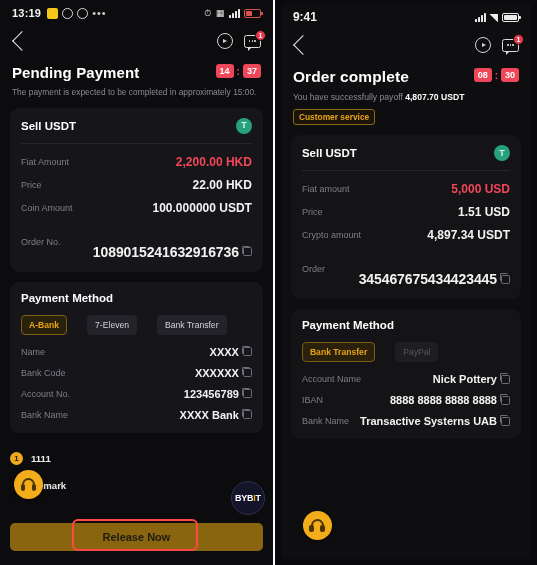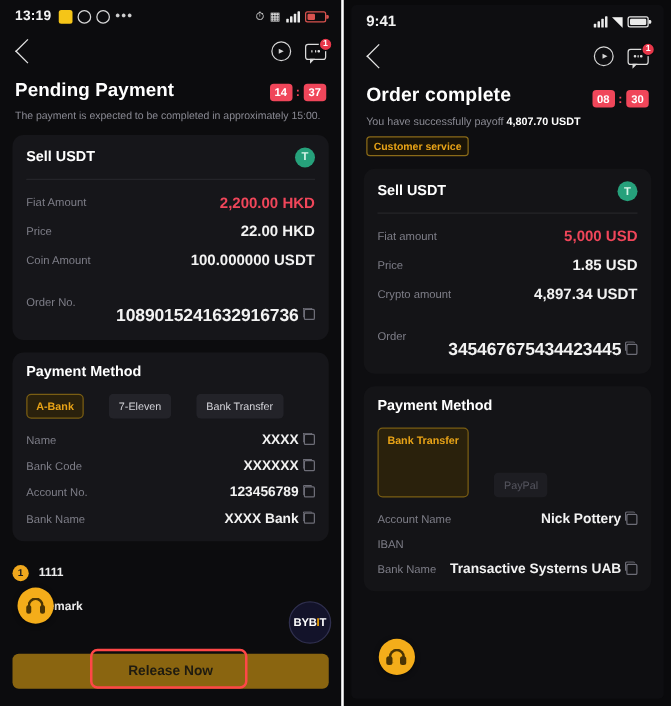--- a/index.html
+++ b/index.html
@@ -110,21 +110,21 @@
     position:absolute; top:-5px; right:-5px;
     min-width: 11px; height: 11px; padding: 0 2px;
     background: #e8374a; border-radius: 50%;
     color:#fff; font-size:7px; font-weight:bold;
     display:flex;align-items:center;justify-content:center;
     border: 1.2px solid #0c0c0e;
   }
 
   
   .page-head { padding: 8px 12px 0 12px; }
-  .head-row { display:flex; align-items:flex-end; justify-content:space-between; }
+  .head-row { display:flex; align-items:flex-start; justify-content:space-between; }
   .page-title { font-size: 15px; font-weight: bold; color:#ffffff; letter-spacing:.1px; }
   .page-title-r { font-size: 15.5px; }
   .timer { display:flex; align-items:center; gap:3px; }
   .timer .seg {
     background:#f0465a; color:#fff; font-size:9px; font-weight:bold;
     padding:2px 4px; border-radius:3px; min-width:16px; text-align:center;
   }
   .timer .colon { color:#f0465a; font-size:10px; font-weight:bold; }
   .page-sub { margin-top: 6px; font-size: 8.4px; color:#8a8a93; line-height:1.3; }
   .page-sub-r { font-size: 8.6px; color:#8a8a93; }
@@ -178,21 +178,21 @@
 
   
   .pm-tabs { display:flex; gap:20px; margin: 11px 0 4px 0; flex-wrap:wrap;}
   .pm-tab {
     font-size: 8.6px; padding: 4px 7px; border-radius: 4px;
     background:#232329; color:#d3d3d9; border:1px solid transparent;
   }
   .pm-tab.active {
     background:#2a210c; color:#e8a317; border-color:#7a5e13; font-weight:bold;
   }
-  .pm-tab.muted { background:#1d1d22; color:#55555f;margin-top:36px; }
+  .pm-tab.muted { background:#1d1d22; color:#55555f; }
 
   
   .list-block { margin: 12px 10px 0 10px; }
   .list-row { display:flex; align-items:center; gap:8px; height:27px; }
   .num-badge {
     width: 13px;height:13px;border-radius:50%;
     background:#f0a81d; color:#1b1b1b; font-size:8px; font-weight:bold;
     display:flex;align-items:center;justify-content:center; flex:none;
   }
   .list-label { font-size: 9.6px; color:#ececec; font-weight:bold; }
@@ -461,21 +461,21 @@
         <div>
             <div class="kv">
               <div class="k">Fiat amount</div>
               <div class="v red">
                 <span>5,000 USD</span>
               </div>
             </div>
             <div class="kv">
               <div class="k">Price</div>
               <div class="v big">
-                <span>1.85 USD</span>
+                <span>1.51 USD</span>
               </div>
             </div>
             <div class="kv">
               <div class="k">Crypto amount</div>
               <div class="v big">
                 <span>4,897.34 USDT</span>
               </div>
             </div>
             <div class="kv">
               <div class="k">Order</div>
@@ -496,20 +496,24 @@
         <div>
             <div class="kv">
               <div class="k">Account Name</div>
               <div class="v">
                 <span>Nick Pottery</span>
                 <span class="copy"></span>
               </div>
             </div>
             <div class="kv">
               <div class="k">IBAN</div>
+              <div class="v">
+                <span>8888 8888 8888 8888</span>
+                <span class="copy"></span>
+              </div>
             </div>
             <div class="kv">
               <div class="k">Bank Name</div>
               <div class="v">
                 <span>Transactive Systerns UAB</span>
                 <span class="copy"></span>
               </div>
             </div>
           </div>
       </div>

